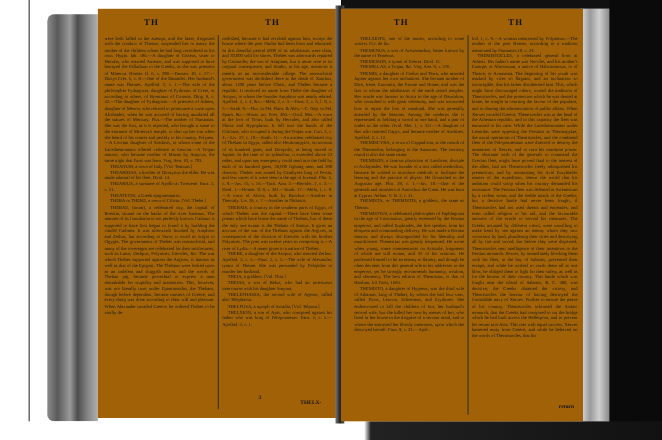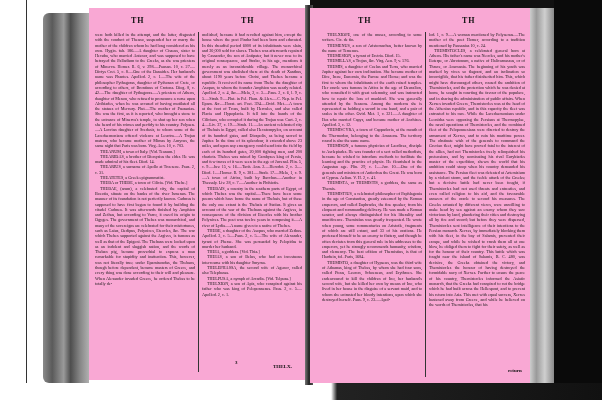--- a/index.html
+++ b/index.html
@@ -15,21 +15,21 @@
     background:linear-gradient(90deg,#8a8a8a 0%,#5a5a5a 20%,#9a9a9a 45%,#4e4e4e 60%,#858585 80%,#b0b0b0 100%);
     border-radius:6px 0 0 6px;
   }
   .book-edge-right {
     position:absolute; left:528px; top:8px; width:28px; height:375px;
     background:linear-gradient(90deg,#ddd 0%,#9a9a9a 30%,#cfcfcf 60%,#7a7a7a 100%);
   }
   .bottom-dark { position:absolute; left:0; top:383px; width:602px; height:17px;
     background:linear-gradient(90deg,#fff 0%,#fff 55%,#222 56%,#111 100%); }
   .top-dark { position:absolute; left:310px; top:0; width:250px; height:8px; background:#111; }
-  .page { position:absolute; background:#f9a8d4; color:#111; overflow:hidden; }
+  .page { position:absolute; background:#a16207; color:#111; overflow:hidden; }
   .page.left { left:89px; top:8px; width:218px; height:372px; }
   .page.right { left:310px; top:8px; width:220px; height:375px; }
   .gutter { position:absolute; left:305px; top:5px; width:8px; height:380px;
     background:linear-gradient(90deg,#777,#222,#555); }
   .running-head { position:absolute; top:8px; font-size:8px; font-weight:bold; letter-spacing:1px; }
   .col { position:absolute; top:24px; font-size:4.2px; line-height:5.3px; text-align:justify; color:#1a1a1a; }
   .col p { margin:0; }
   .col .entry { text-indent:5px; }
   .col-rule { position:absolute; top:24px; width:1px; background:#333; }
   .folio { position:absolute; font-size:5px; font-weight:bold; }

